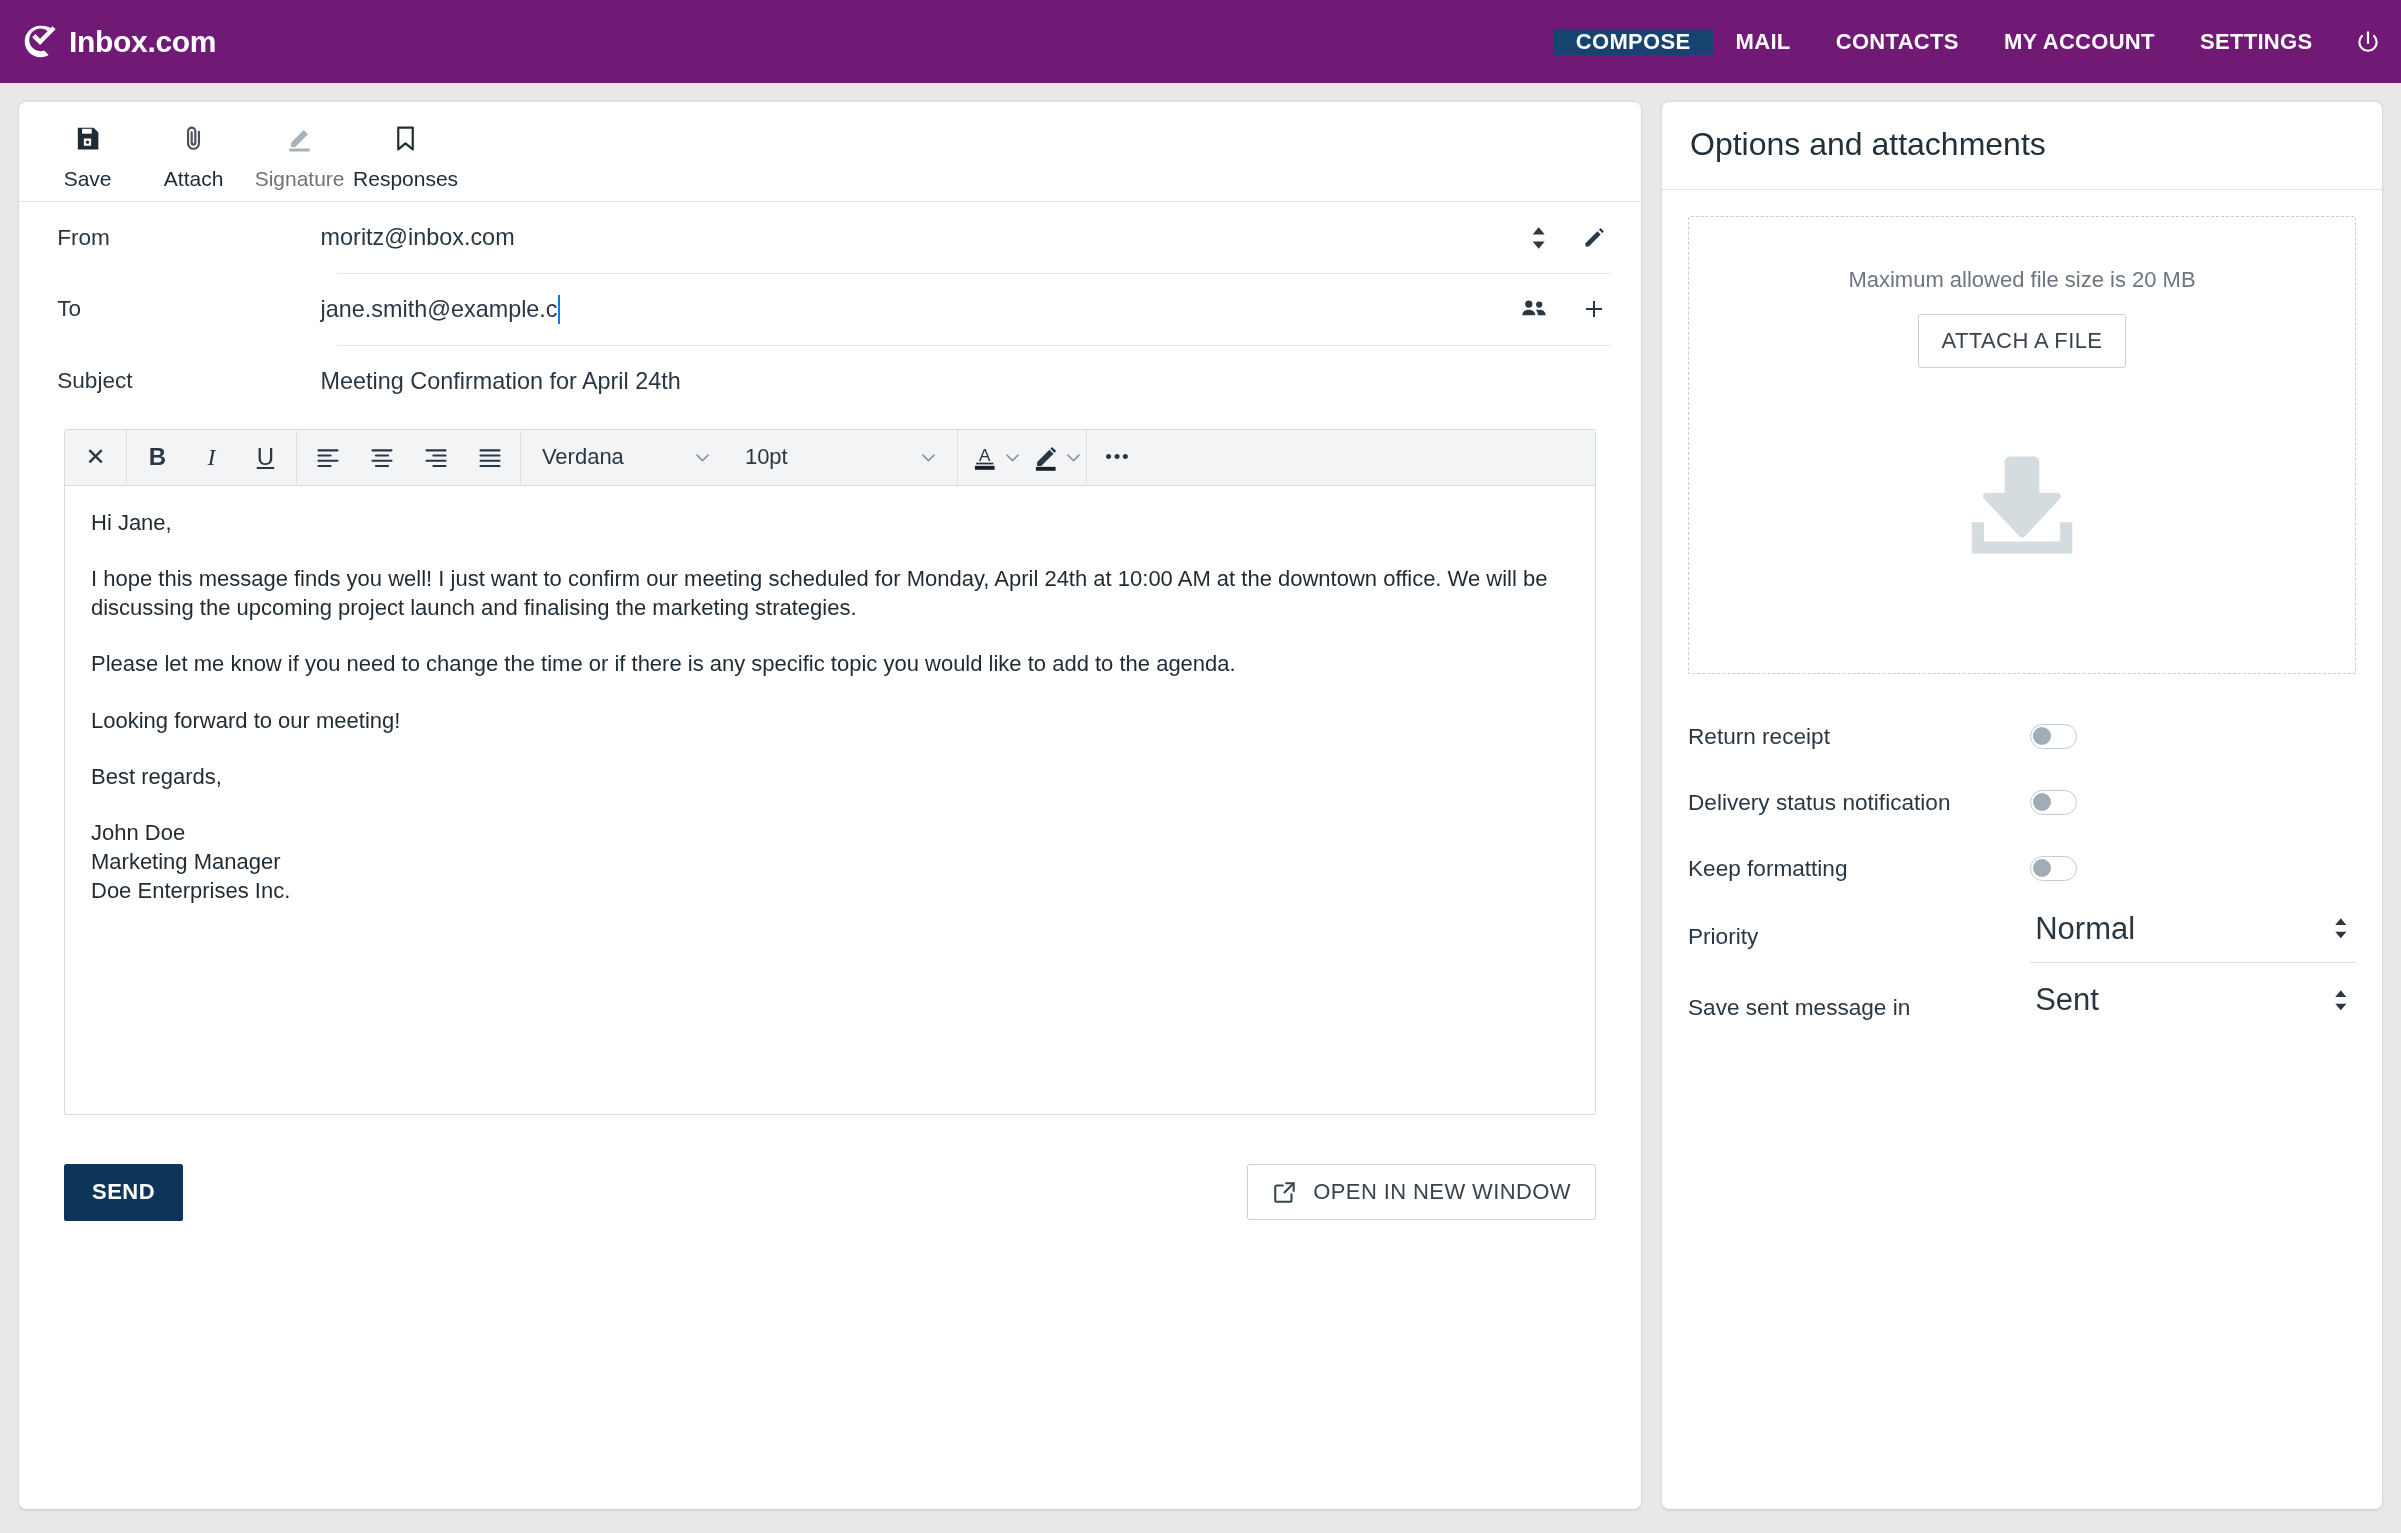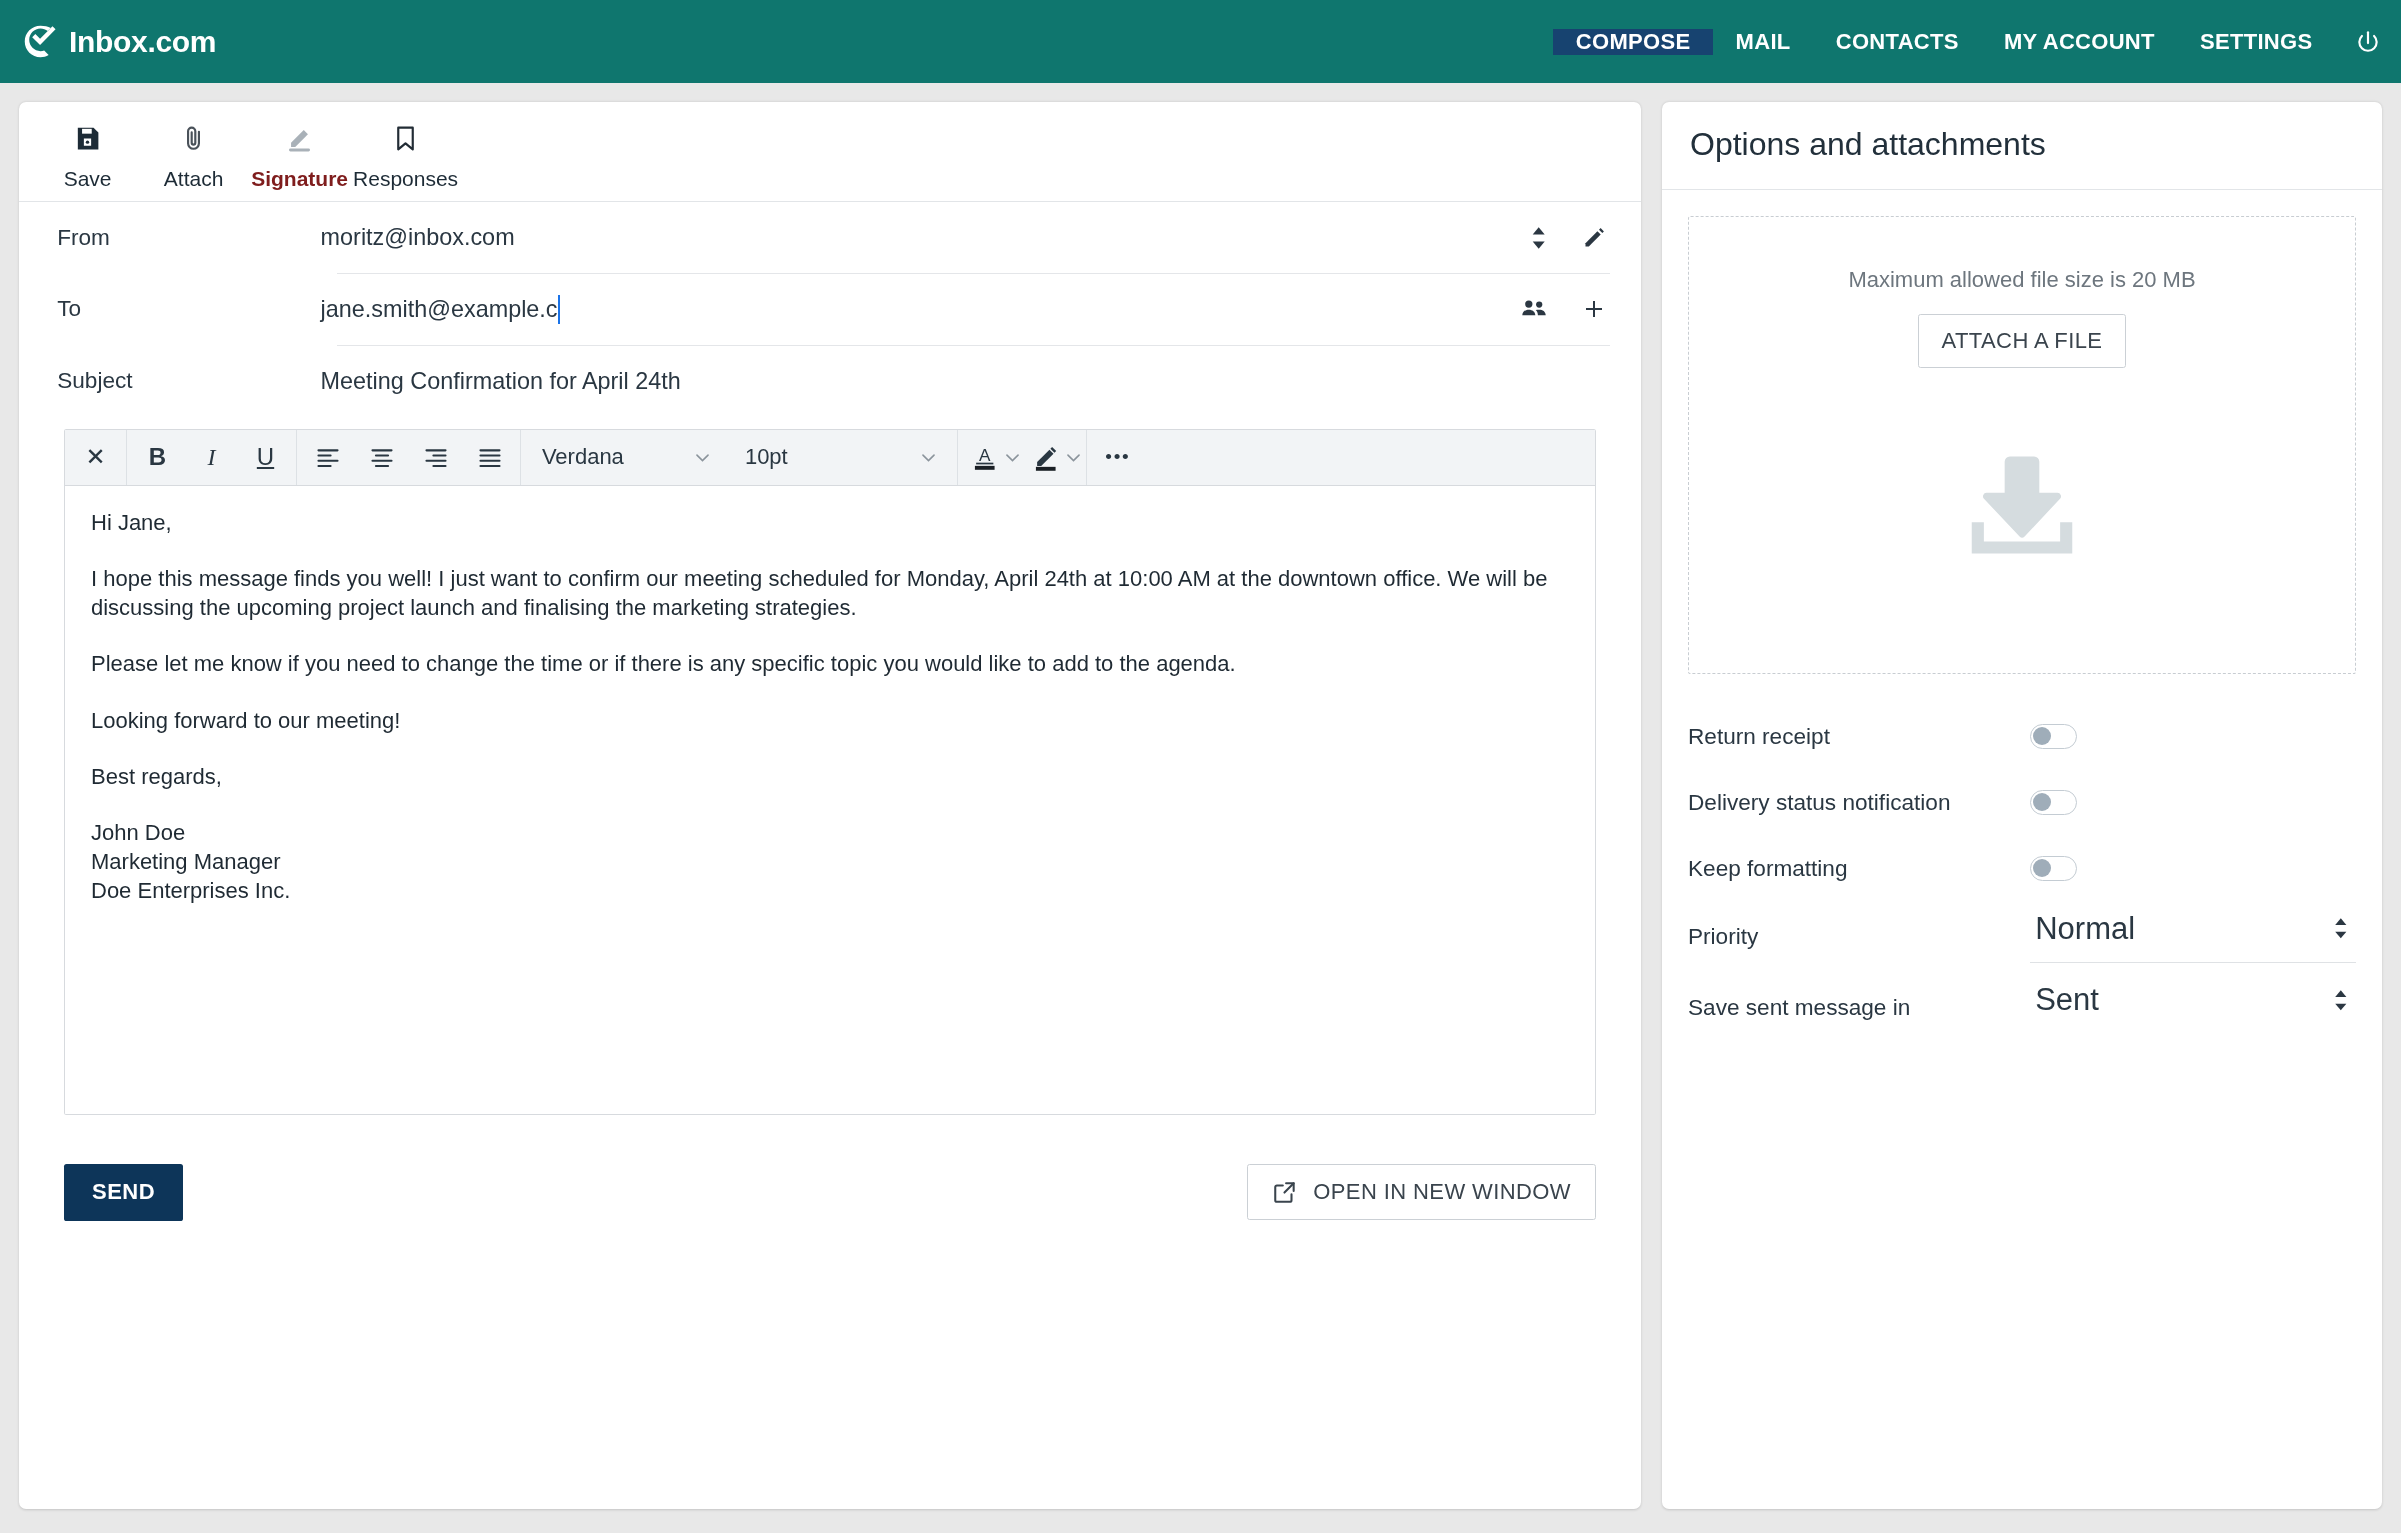--- a/index.html
+++ b/index.html
@@ -16,21 +16,21 @@
     position: absolute;
     inset: 0;
     background: #e8e8e8;
     display: flex;
     flex-direction: column;
   }
 
   
   .topbar {
     height: 83px;
-    background: #0f766e;
+    background: #701a75;
     display: flex;
     align-items: stretch;
     flex: 0 0 83px;
     position: relative;
     z-index: 5;
   }
   .brand {
     display: flex;
     align-items: center;
     gap: 11.3px;
@@ -98,21 +98,21 @@
   }
   .tool-btn {
     width: 106px;
     display: flex;
     flex-direction: column;
     align-items: center;
     gap: 12px;
     cursor: pointer;
     color: #1d2b36;
   }
-  .tool-btn.disabled { color: #7f1d1d; cursor: default; font-weight: bold; }
+  .tool-btn.disabled { color: #737373; cursor: default; }
   .tool-icon { height: 35px; display: flex; align-items: center; justify-content: center; }
   .tool-label { font-size: 21px; line-height: 1; }
 
   
   .fields { padding: 0 15.6px; flex: 0 0 auto; }
   .field-row {
     display: flex;
     align-items: center;
     min-height: 71px;
     border-bottom: 0.9px solid #e4e6e9;

